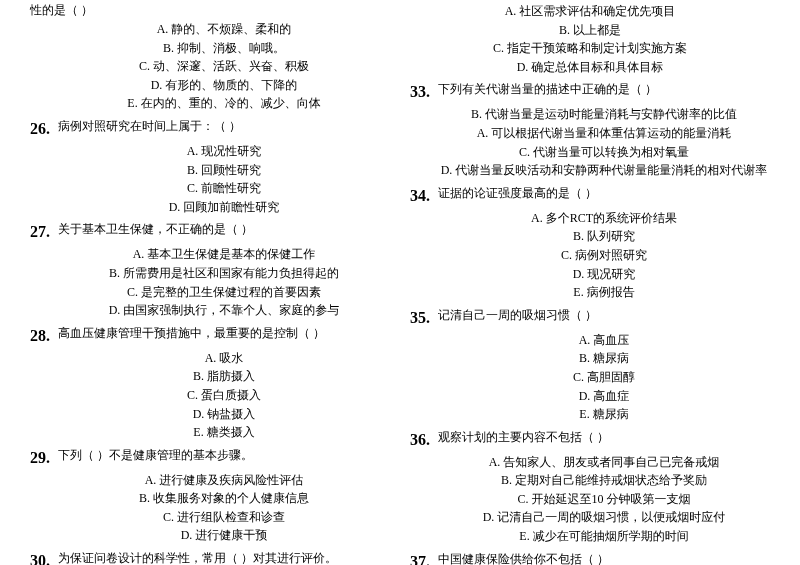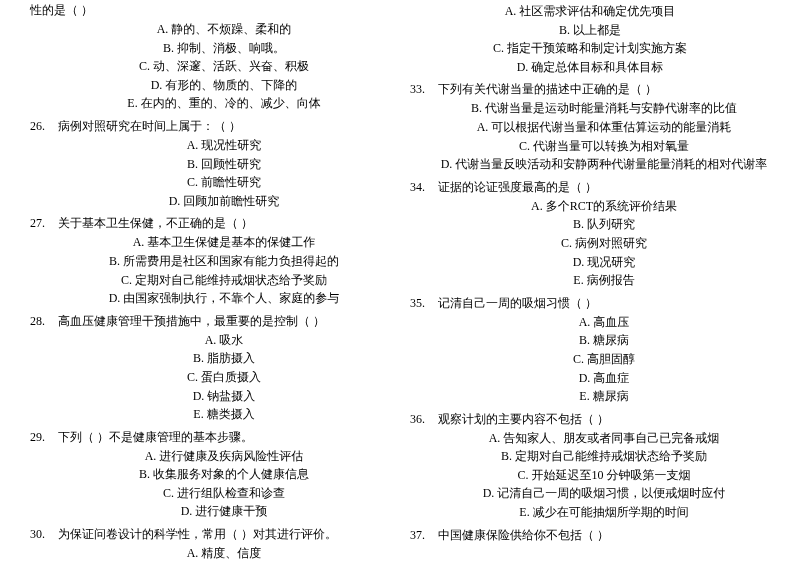--- a/index.html
+++ b/index.html
@@ -33,21 +33,22 @@
     .question-block {
       margin-bottom: 4px;
     }
     .question-title {
       font-size: 12px;
       line-height: 1.5;
       display: flex;
     }
     .question-num {
       min-width: 28px;
-      font-size: 12px;
+      font-size: 16px;
+      font-weight: bold;
     }
     .question-text {
       flex: 1;
       font-size: 12px;
       line-height: 1.5;
     }
     .options {
       padding-left: 28px;
       margin-top: 1px;
     }
@@ -91,21 +92,21 @@
       </div>
 
       <div class="question-block">
         <div class="question-title">
           <span class="question-num">27.</span>
           <span class="question-text">关于基本卫生保健，不正确的是（  ）</span>
         </div>
         <div class="options">
           <div class="option">A. 基本卫生保健是基本的保健工作</div>
           <div class="option">B. 所需费用是社区和国家有能力负担得起的</div>
-          <div class="option">C. 定期对自己能维持戒烟状态给予奖励</div>
+          <div class="option">C. 是完整的卫生保健过程的首要因素</div>
           <div class="option">D. 由国家强制执行，不靠个人、家庭的参与</div>
         </div>
       </div>
 
       <div class="question-block">
         <div class="question-title">
           <span class="question-num">28.</span>
           <span class="question-text">高血压健康管理干预措施中，最重要的是控制（  ）</span>
         </div>
         <div class="options">

